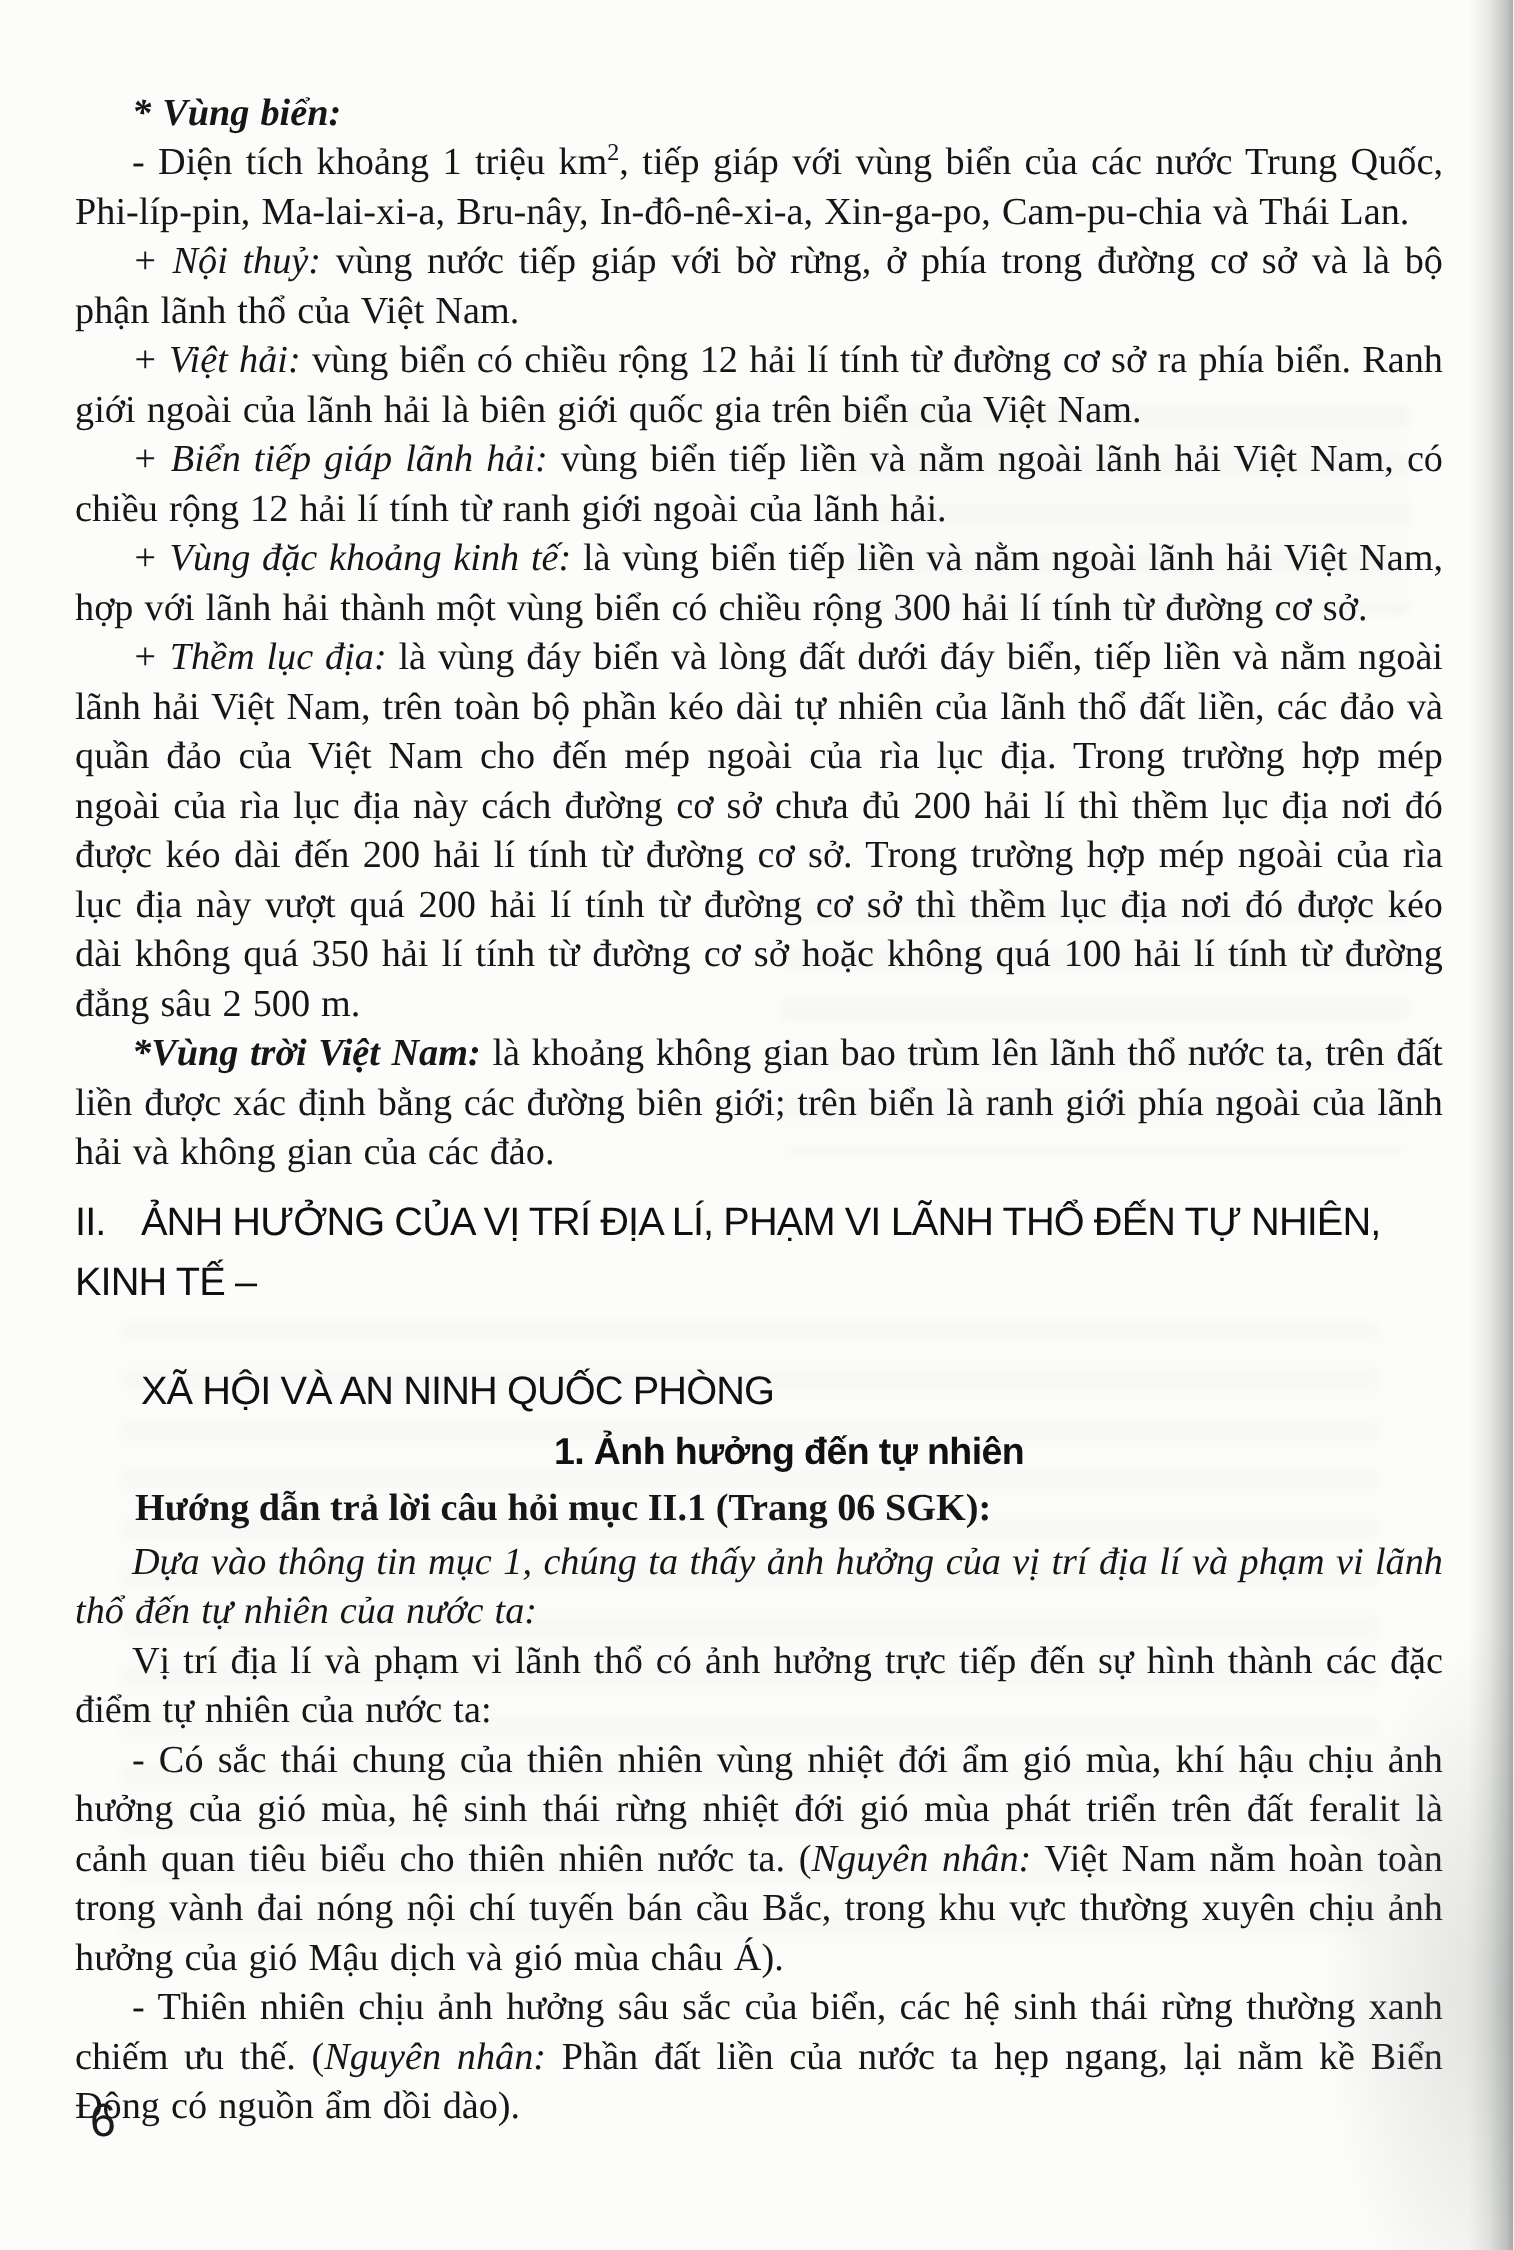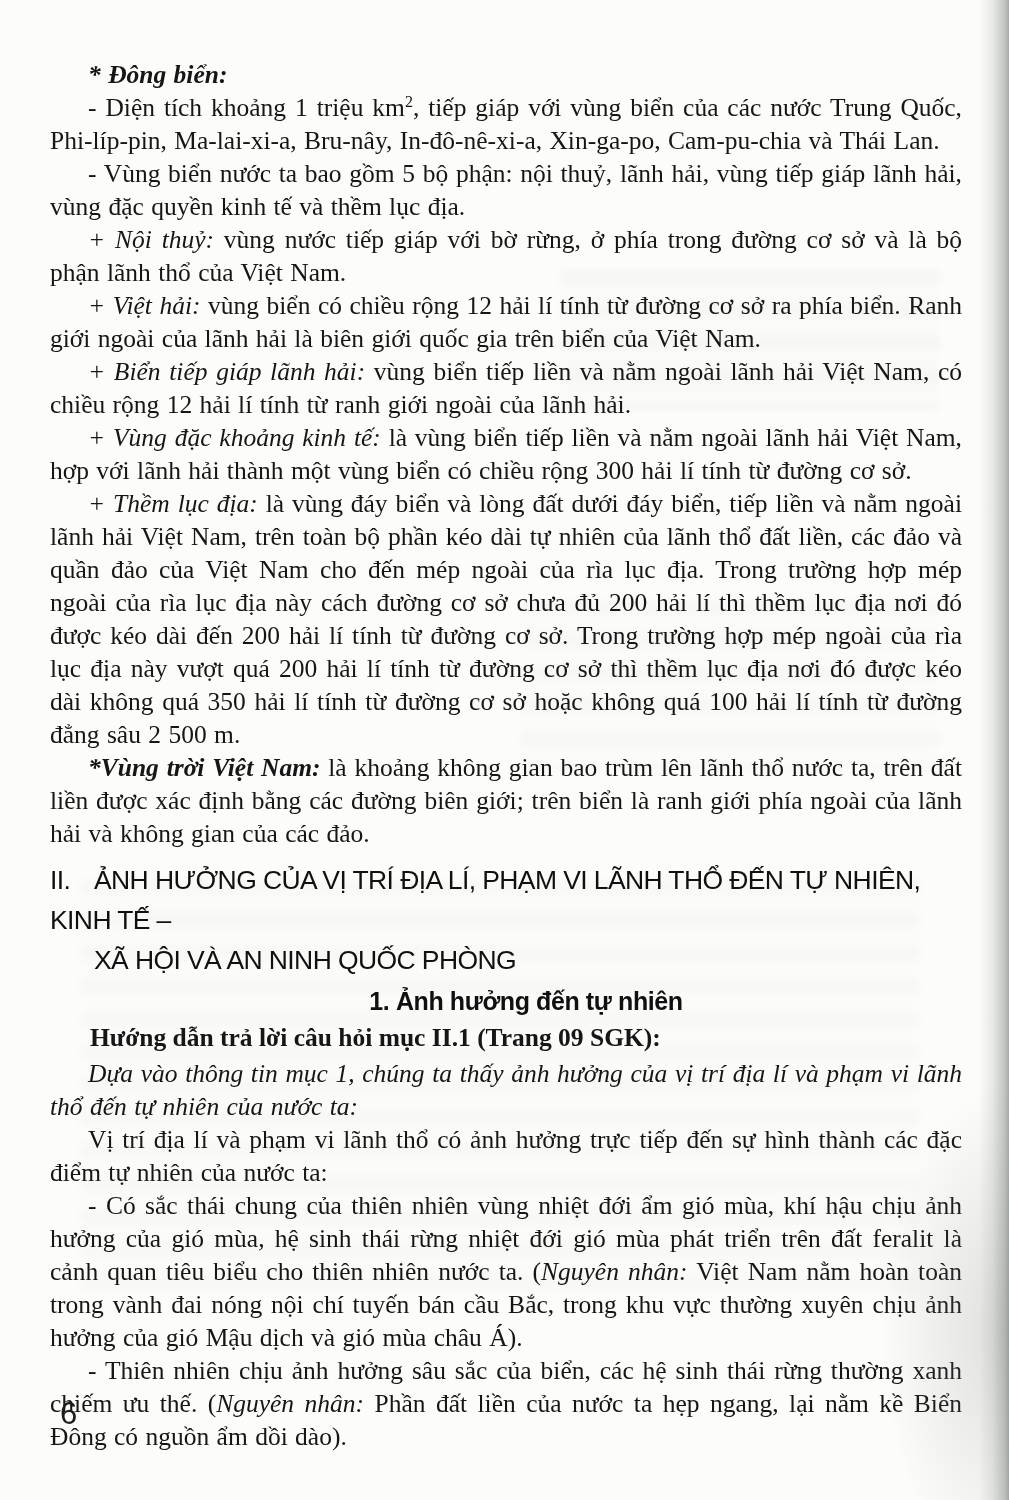--- a/index.html
+++ b/index.html
@@ -68,21 +68,21 @@
   .h-section {
     font-family: "Liberation Sans", sans-serif;
     font-weight: 400;
     font-size: 26.5px;
     line-height: 40px;
     letter-spacing: -0.6px;
     margin: 10px 0 2px 0;
     color: #101010;
   }
   .h-section .mk { display: inline-block; width: 44px; }
-  .h-section .line2 { padding-left: 44px; }
+  .h-section .line2 { padding-left: 44px; margin-top: 33px; }
 
   .h-sub {
     font-family: "Liberation Sans", sans-serif;
     font-weight: 700;
     font-size: 25px;
     line-height: 35px;
     padding-left: 40px;
     letter-spacing: -0.4px;
     margin: 4px 0 0 0;
     color: #101010;
@@ -108,46 +108,45 @@
 <body>
 
 <div class="page">
 
   <div class="scan-bleed bleed-1"></div>
   <div class="scan-bleed bleed-2"></div>
   <div class="scan-bleed bleed-3"></div>
 
   <div class="content">
 
-    <p class="body"><span class="bi">* Đông biển:</span></p>
+    <p class="body"><span class="bi">* Vùng biển:</span></p>
 
     <p class="body"><span>- Diện tích khoảng 1 triệu km</span><sup class="sq">2</sup><span>, tiếp giáp với vùng biển của các nước Trung Quốc, Phi-líp-pin, Ma-lai-xi-a, Bru-nây, In-đô-nê-xi-a, Xin-ga-po, Cam-pu-chia và Thái Lan.</span></p>
 
-    <p class="body">- Vùng biển nước ta bao gồm 5 bộ phận: nội thuỷ, lãnh hải, vùng tiếp giáp lãnh hải, vùng đặc quyền kinh tế và thềm lục địa.</p>
 
     <p class="body"><span class="it">+ Nội thuỷ:</span><span> vùng nước tiếp giáp với bờ rừng, ở phía trong đường cơ sở và là bộ phận lãnh thổ của Việt Nam.</span></p>
 
     <p class="body"><span class="it">+ Việt hải:</span><span> vùng biển có chiều rộng 12 hải lí tính từ đường cơ sở ra phía biển. Ranh giới ngoài của lãnh hải là biên giới quốc gia trên biển của Việt Nam.</span></p>
 
     <p class="body"><span class="it">+ Biển tiếp giáp lãnh hải:</span><span> vùng biển tiếp liền và nằm ngoài lãnh hải Việt Nam, có chiều rộng 12 hải lí tính từ ranh giới ngoài của lãnh hải.</span></p>
 
     <p class="body"><span class="it">+ Vùng đặc khoảng kinh tế:</span><span> là vùng biển tiếp liền và nằm ngoài lãnh hải Việt Nam, hợp với lãnh hải thành một vùng biển có chiều rộng 300 hải lí tính từ đường cơ sở.</span></p>
 
     <p class="body"><span class="it">+ Thềm lục địa:</span><span> là vùng đáy biển và lòng đất dưới đáy biển, tiếp liền và nằm ngoài lãnh hải Việt Nam, trên toàn bộ phần kéo dài tự nhiên của lãnh thổ đất liền, các đảo và quần đảo của Việt Nam cho đến mép ngoài của rìa lục địa. Trong trường hợp mép ngoài của rìa lục địa này cách đường cơ sở chưa đủ 200 hải lí thì thềm lục địa nơi đó được kéo dài đến 200 hải lí tính từ đường cơ sở. Trong trường hợp mép ngoài của rìa lục địa này vượt quá 200 hải lí tính từ đường cơ sở thì thềm lục địa nơi đó được kéo dài không quá 350 hải lí tính từ đường cơ sở hoặc không quá 100 hải lí tính từ đường đẳng sâu 2 500 m.</span></p>
 
     <p class="body"><span class="bi">*Vùng trời Việt Nam:</span><span> là khoảng không gian bao trùm lên lãnh thổ nước ta, trên đất liền được xác định bằng các đường biên giới; trên biển là ranh giới phía ngoài của lãnh hải và không gian của các đảo.</span></p>
 
     <div class="h-section">
       <div><span class="mk">II.</span><span>ẢNH HƯỞNG CỦA VỊ TRÍ ĐỊA LÍ, PHẠM VI LÃNH THỔ ĐẾN TỰ NHIÊN, KINH TẾ –</span></div>
       <div class="line2">XÃ HỘI VÀ AN NINH QUỐC PHÒNG</div>
     </div>
 
     <div class="h-sub">1. Ảnh hưởng đến tự nhiên</div>
 
-    <div class="h-guide">Hướng dẫn trả lời câu hỏi mục II.1 (Trang 09 SGK):</div>
+    <div class="h-guide">Hướng dẫn trả lời câu hỏi mục II.1 (Trang 06 SGK):</div>
 
     <p class="body it">Dựa vào thông tin mục 1, chúng ta thấy ảnh hưởng của vị trí địa lí và phạm vi lãnh thổ đến tự nhiên của nước ta:</p>
 
     <p class="body">Vị trí địa lí và phạm vi lãnh thổ có ảnh hưởng trực tiếp đến sự hình thành các đặc điểm tự nhiên của nước ta:</p>
 
     <p class="body"><span>- Có sắc thái chung của thiên nhiên vùng nhiệt đới ẩm gió mùa, khí hậu chịu ảnh hưởng của gió mùa, hệ sinh thái rừng nhiệt đới gió mùa phát triển trên đất feralit là cảnh quan tiêu biểu cho thiên nhiên nước ta. (</span><span class="it">Nguyên nhân:</span><span> Việt Nam nằm hoàn toàn trong vành đai nóng nội chí tuyến bán cầu Bắc, trong khu vực thường xuyên chịu ảnh hưởng của gió Mậu dịch và gió mùa châu Á).</span></p>
 
     <p class="body"><span>- Thiên nhiên chịu ảnh hưởng sâu sắc của biển, các hệ sinh thái rừng thường xanh chiếm ưu thế. (</span><span class="it">Nguyên nhân:</span><span> Phần đất liền của nước ta hẹp ngang, lại nằm kề Biển Đông có nguồn ẩm dồi dào).</span></p>
 
   </div>

